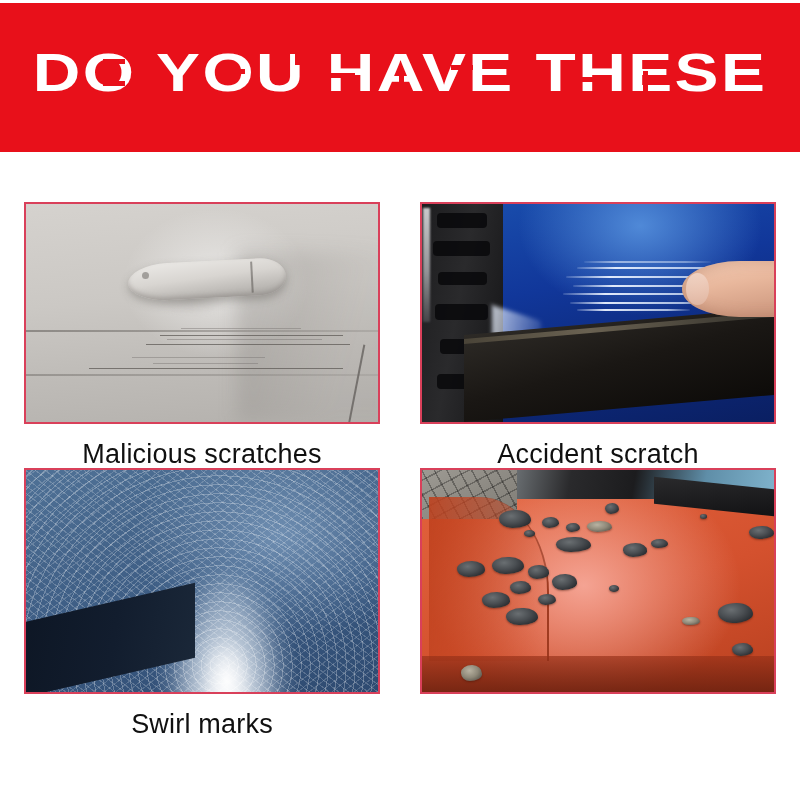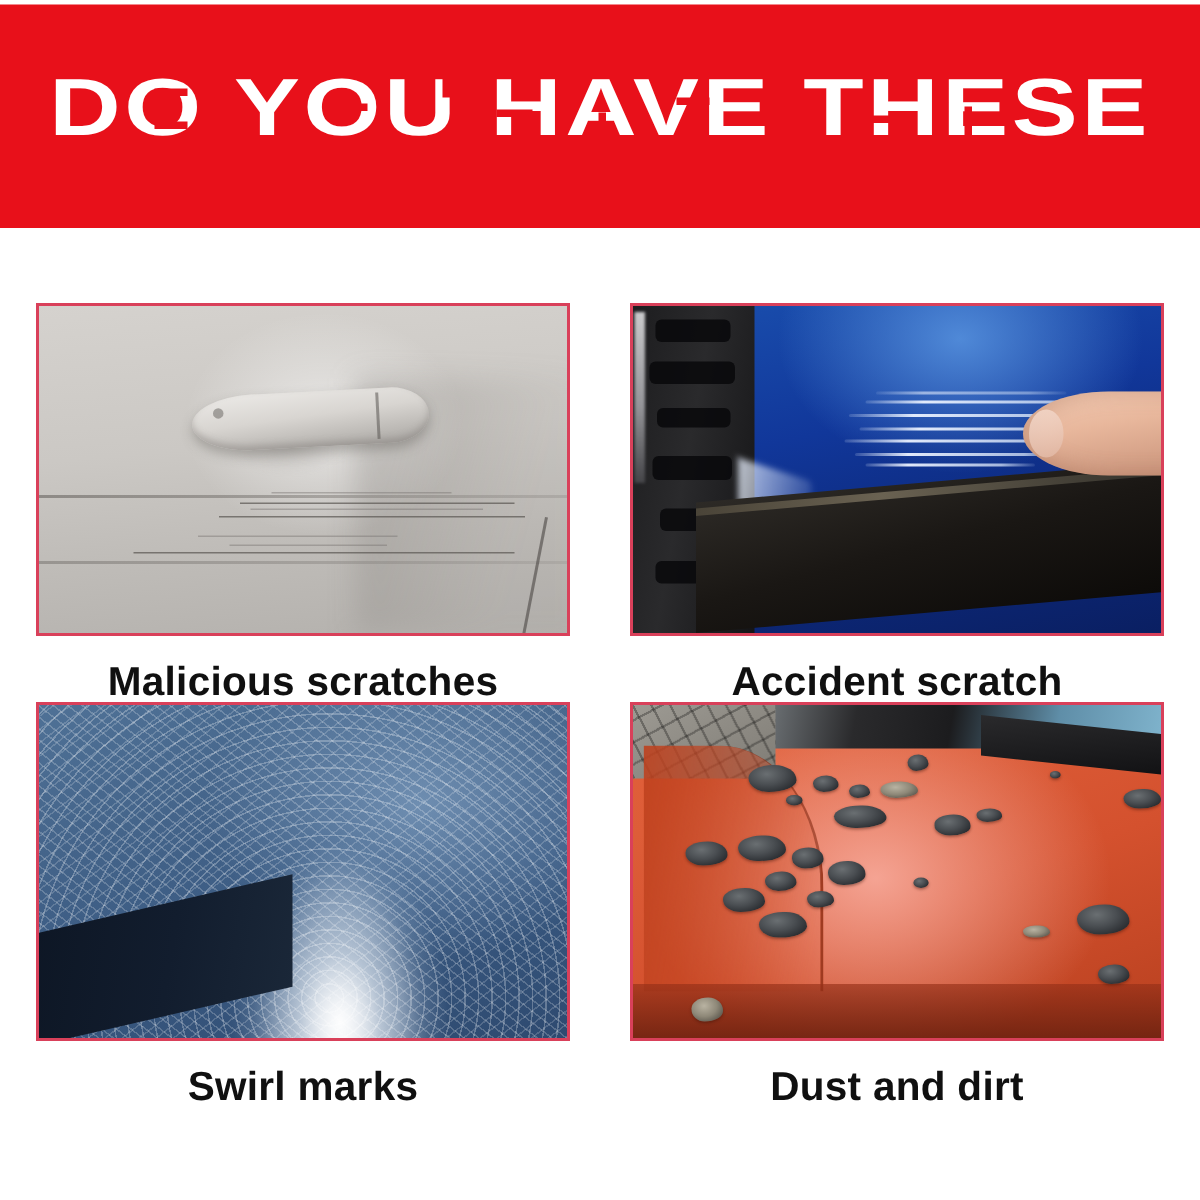--- a/index.html
+++ b/index.html
@@ -53,21 +53,20 @@
 
   
   .grid {
     position:absolute;
     left:0; top:152px;
     width:800px; height:648px;
   }
   .card {
     position:absolute;
     width:356px;
-    font-weight:bold;
   }
   .card.col-l { left:24px; }
   .card.col-r { left:420px; }
   .card.row-t { top:50px; }
   .card.row-b { top:316px; }
 
   .photo {
     width:356px; height:222px;
     border:2px solid #d9405a;
     position:relative;
@@ -403,17 +402,16 @@
         <div class="spot" style="left:57%; top:33%; width:7%;  height:6%;"></div>
         <div class="spot tiny" style="left:53%; top:52%; width:3%;  height:3%;"></div>
         <div class="spot" style="left:65%; top:31%; width:5%;  height:4%;"></div>
         <div class="spot" style="left:84%; top:60%; width:10%; height:9%;"></div>
         <div class="spot pale" style="left:74%; top:66%; width:5%;  height:4%;"></div>
         <div class="spot" style="left:88%; top:78%; width:6%;  height:6%;"></div>
         <div class="spot" style="left:93%; top:25%; width:7%;  height:6%;"></div>
         <div class="spot tiny" style="left:79%; top:20%; width:2%;  height:2%;"></div>
         <div class="spot pale" style="left:11%; top:88%; width:6%;  height:7%;"></div>
       </div>
-      <div class="caption">Dust and dirt</div>
     </div>
 
   </div>
 </div>
 
 </body></html>

